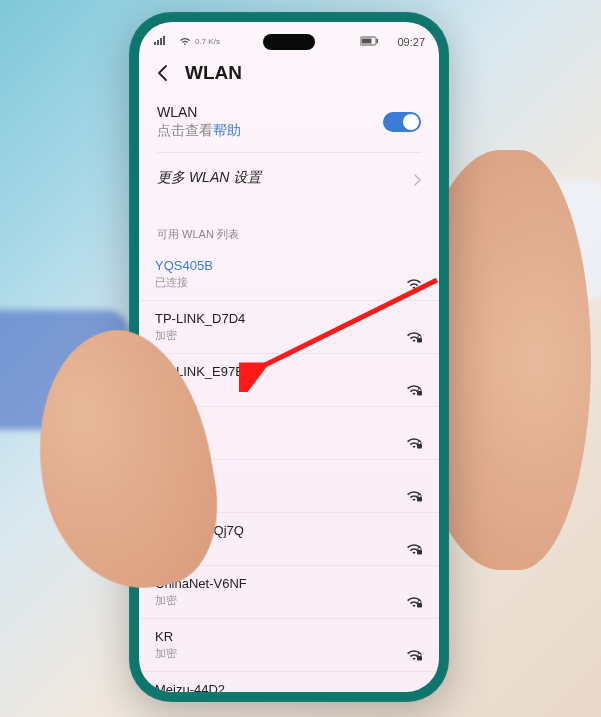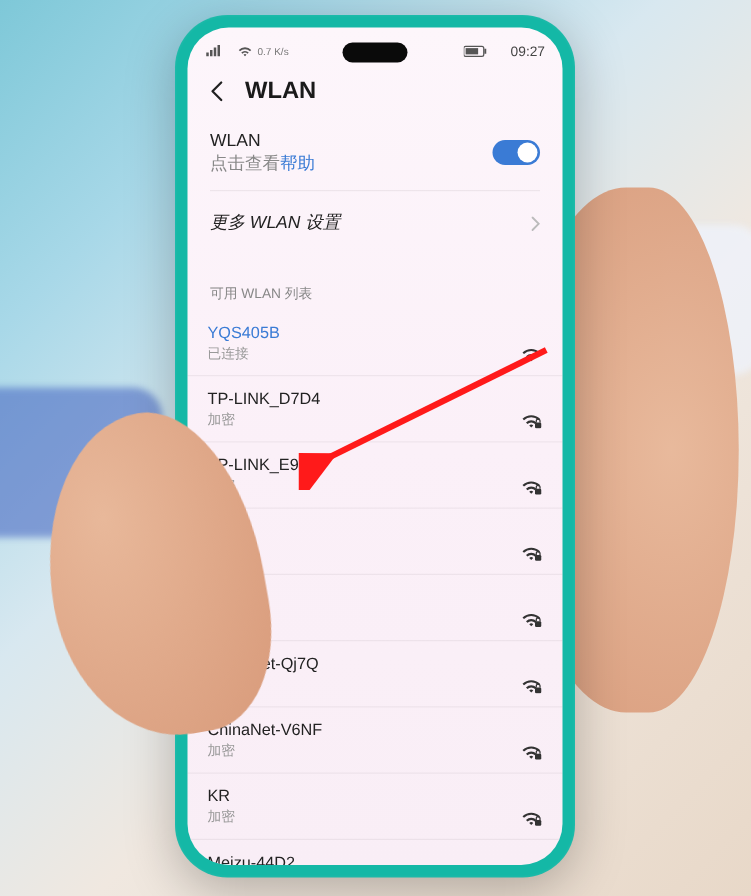--- a/index.html
+++ b/index.html
@@ -4,23 +4,23 @@
 <style>
   * { margin: 0; padding: 0; box-sizing: border-box; font-family: -apple-system, "Helvetica Neue", Arial, sans-serif; }
   body {
     width: 601px; height: 717px;
     background: linear-gradient(135deg, #7ec8d8 0%, #a8d8e8 20%, #d8e8f0 40%, #f0e8e0 60%, #e8d8c8 100%);
     position: relative; overflow: hidden;
   }
 
   
   .phone {
-    position: absolute; left: 140px; top: 12px;
+    position: absolute; left: 129px; top: 12px;
     width: 320px; height: 690px;
-    background: #14b8a6;
+    background: #0f766e;
     border-radius: 42px;
     box-shadow: 0 10px 40px rgba(0,0,0,.25), inset 0 0 3px rgba(255,255,255,.1);
   }
   .screen {
     position: absolute; inset: 10px;
     border-radius: 33px;
     background: linear-gradient(180deg, #fdf6fb 0%, #fbf0f8 50%, #f9eef6 100%);
     overflow: hidden;
   }
   .punch {

